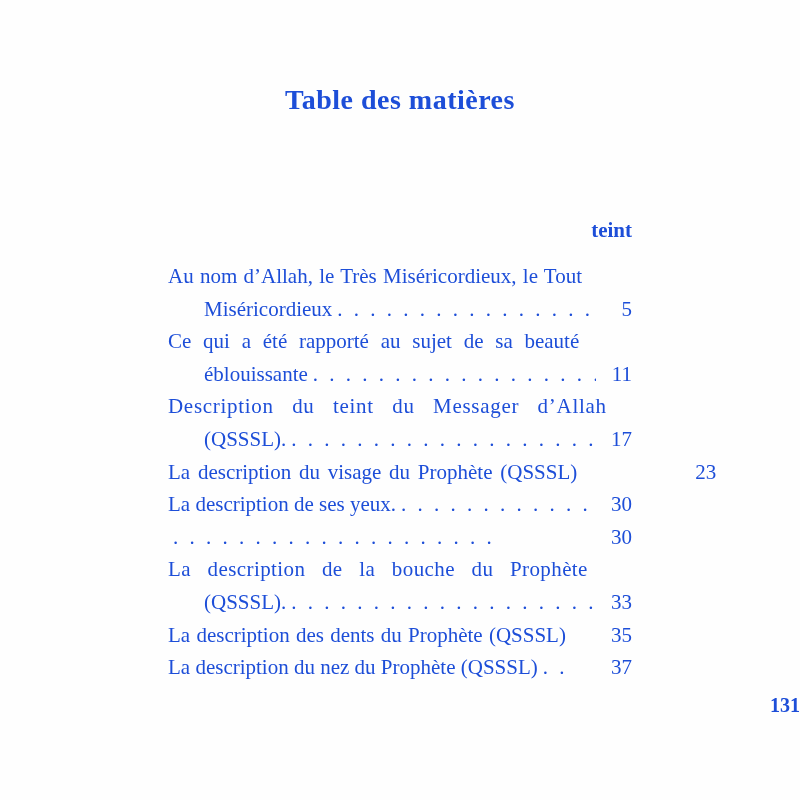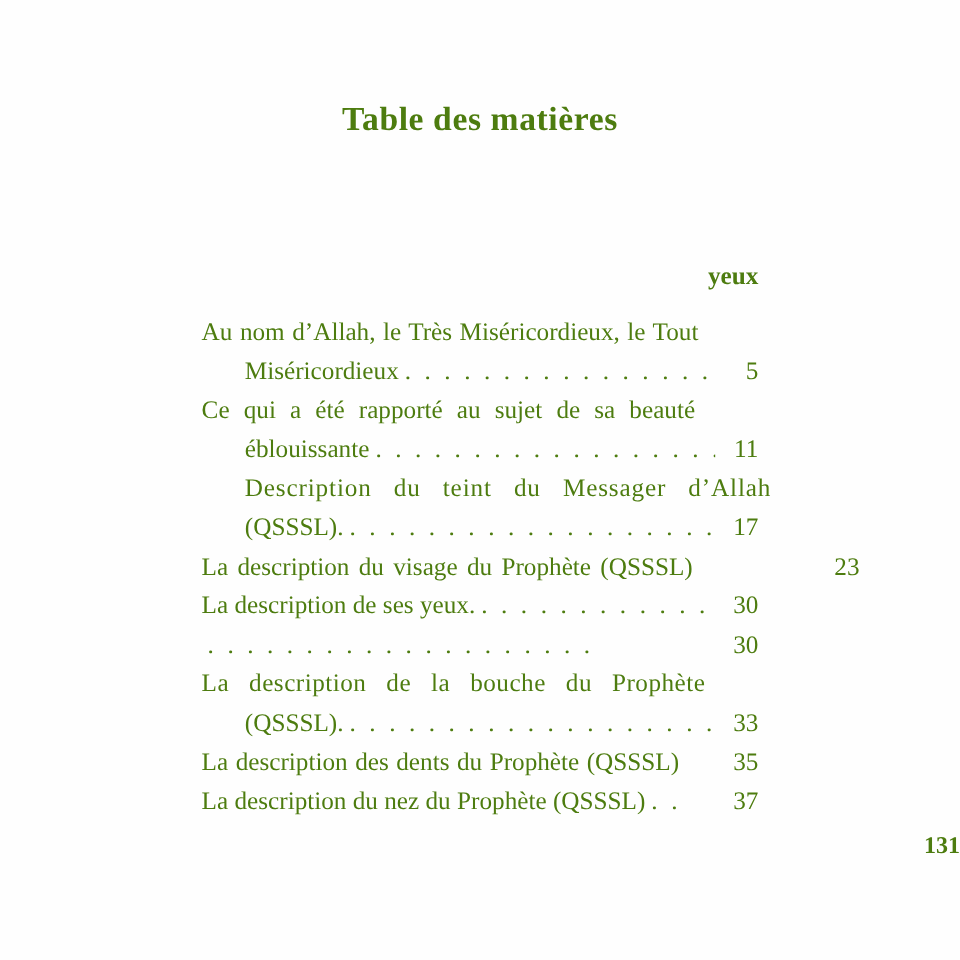--- a/index.html
+++ b/index.html
@@ -7,21 +7,21 @@
     padding: 0;
     background: #ffffff;
   }
   .sheet {
     position: relative;
     width: 800px;
     height: 800px;
     background: #fefefe;
     overflow: hidden;
     font-family: "Liberation Serif", "DejaVu Serif", serif;
-    color: #4d7c0f;
+    color: #1d4ed8;
   }
   .title {
     margin-top: 84px;
     text-align: center;
     font-weight: bold;
     font-size: 28px;
     letter-spacing: 0.5px;
   }
   .toc {
     width: 464px;
@@ -58,39 +58,39 @@
   }
   .line .pg {
     flex: 0 0 36px;
     text-align: right;
   }
   .indent { padding-left: 36px; }
   .sp1  { word-spacing: 1px; }
   .sp2  { word-spacing: 2.5px; gap: 44px; }
   .sp6  { word-spacing: 6.5px; }
   .sp11 { word-spacing: 11px; letter-spacing: 0.4px; }
-  .sp12 { word-spacing: 12.5px; letter-spacing: 0.7px; margin-left: 36px; }
+  .sp12 { word-spacing: 12.5px; letter-spacing: 0.7px; }
   .wide-dots { letter-spacing: 6px; }
   .footer {
     margin-top: 10px;
     text-align: right;
     font-weight: bold;
     font-size: 20px;
   }
 </style>
 </head>
 <body>
 
 <div class="sheet">
 
   <div class="title">Table des matières</div>
 
   <div class="toc">
 
-    <div class="page-label-row">yeux</div>
+    <div class="page-label-row">teint</div>
 
     <div class="lines">
 
       <div class="line sp1">
         <span class="t">Au nom d’Allah, le Très Miséricordieux, le Tout</span>
         <span class="leader"></span>
         <span class="pg"></span>
       </div>
 
       <div class="line indent">

